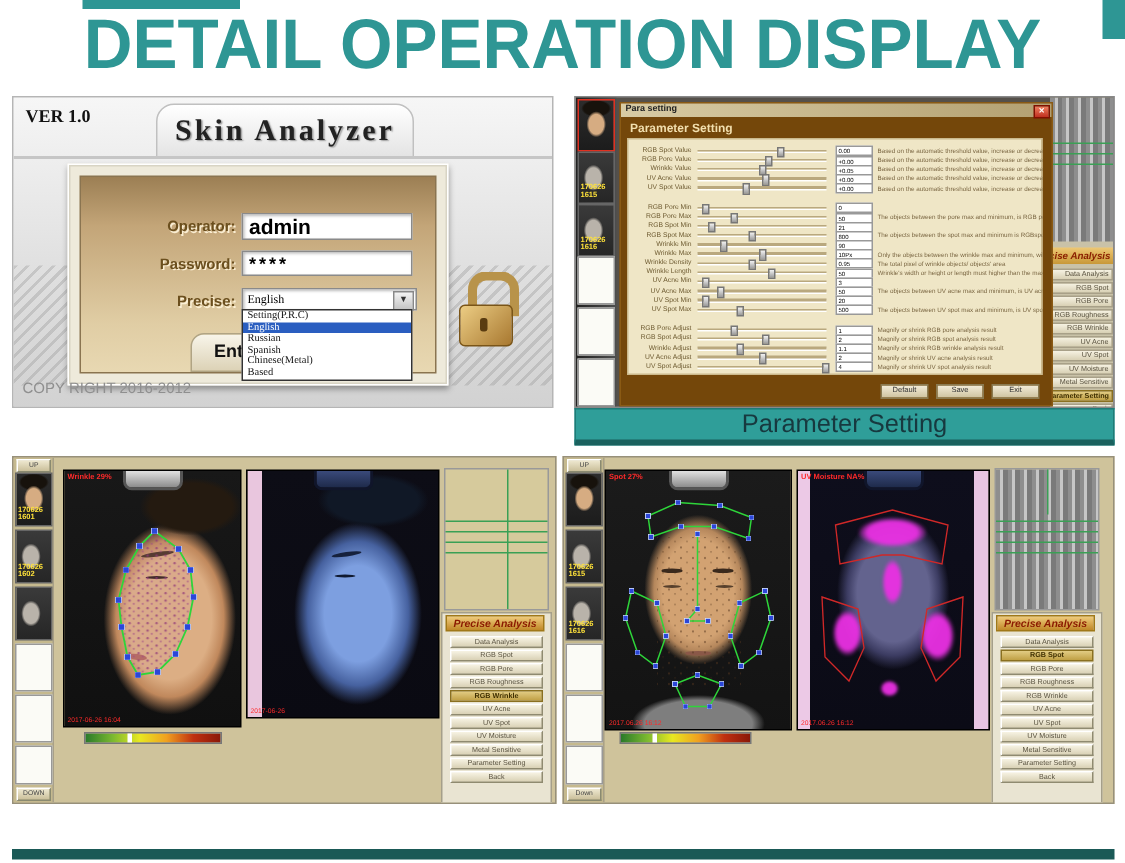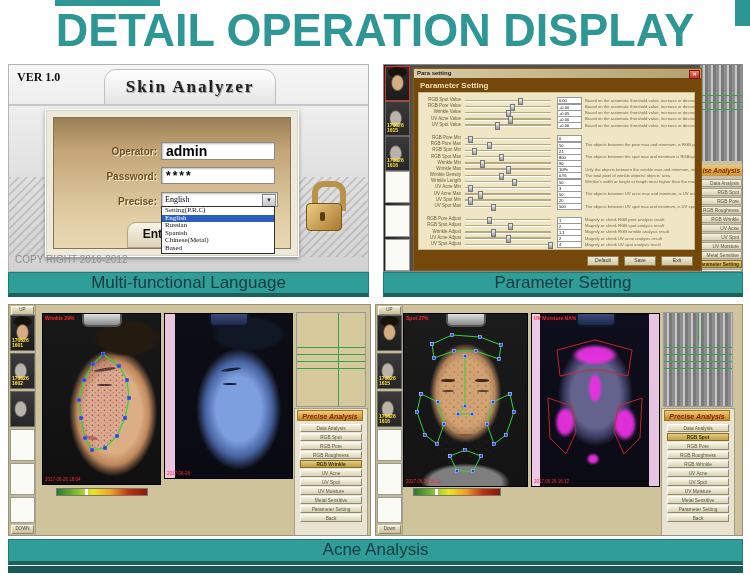--- a/index.html
+++ b/index.html
@@ -20,21 +20,21 @@
   .cap-right{left:383px;top:272px;width:358px;height:20px;}
   .cap-bottom{left:8px;top:539px;width:733px;height:21px;}
   .bottom-strip{left:8px;top:566px;width:735px;height:7px;background:#1A5956;}
 
   
   .login{left:8px;top:64px;width:359px;height:206px;border:1px solid #b5b5b5;
          background:linear-gradient(180deg,#f6f6f6,#dedede 60%,#d2d2d2);overflow:hidden;}
   .ver{left:8px;top:5px;font:bold 12px "Liberation Serif",serif;color:#111;}
   .app-tab{left:95px;top:4px;width:170px;height:34px;background:linear-gradient(#ffffff,#e4e4e4);
            border:1px solid #c0c0c0;border-radius:12px 12px 0 0;text-align:center;line-height:34px;
-           font-family:"Liberation Serif",serif;font-weight:bold;font-size:17px;letter-spacing:2px;
+           font-family:"Liberation Serif",serif;font-weight:bold;font-size:20px;letter-spacing:2px;
            color:#222;text-shadow:1px 1px 1px #9a9a9a;}
   .hdr-line{left:0;top:39px;width:100%;height:2px;background:#c6c6c6;}
   .hatch{top:112px;height:80px;background:repeating-linear-gradient(135deg,rgba(150,150,150,.35) 0 2px,transparent 2px 6px);}
   .hatch-l{left:0;width:44px;} .hatch-r{right:0;width:72px;}
   .login-frame{left:36px;top:44px;width:252px;height:146px;background:#eeeadb;border:1px solid #fff;
                box-shadow:0 2px 4px rgba(0,0,0,.35), inset 0 0 0 1px #d8d4c4;}
   .login-tan{left:44px;top:52px;width:236px;height:130px;border:1px solid #8a7450;
              background:linear-gradient(180deg,#9c7f54,#c3a578 25%,#e0cda4 75%,#e8d8b2);}
   .fld-label{width:70px;text-align:right;font-size:10px;font-weight:bold;color:#6b4f1e;
              text-shadow:1px 1px 0 rgba(255,245,220,.9);}
@@ -195,21 +195,20 @@
       </div>
     <div class="abs enter-btn">Enter</div>
 
     <div class="abs lock">
       <div class="abs lock-shackle"></div>
       <div class="abs lock-body"></div>
       <div class="abs lock-hole"></div>
     </div>
     <div class="abs copyright">COPY RIGHT 2016-2012</div>
   </div>
-  <div class="abs cap cap-left">Multi-functional Language</div>
 
   <div class="abs pscreen">
     <div class="abs psb">
       <div id="pthumbs">
           <div class="thumb t-front t-sel" style="top: 1px;">
     <div class="t-label"></div>
   </div>
           <div class="thumb t-side" style="top: 36px;">
     <div class="t-label">170626 1615</div>
   </div>
@@ -617,15 +616,14 @@
             <div class="menu-item">UV Spot</div>
             <div class="menu-item">UV Moisture</div>
             <div class="menu-item">Metal Sensitive</div>
             <div class="menu-item">Parameter Setting</div>
             <div class="menu-item">Back</div>
           </div>
       </div>
     </div>
   </div>
 
-  <div class="abs cap cap-bottom">Acne Analysis</div>
   <div class="abs bottom-strip"></div>
 </div>
 
 </body></html>

